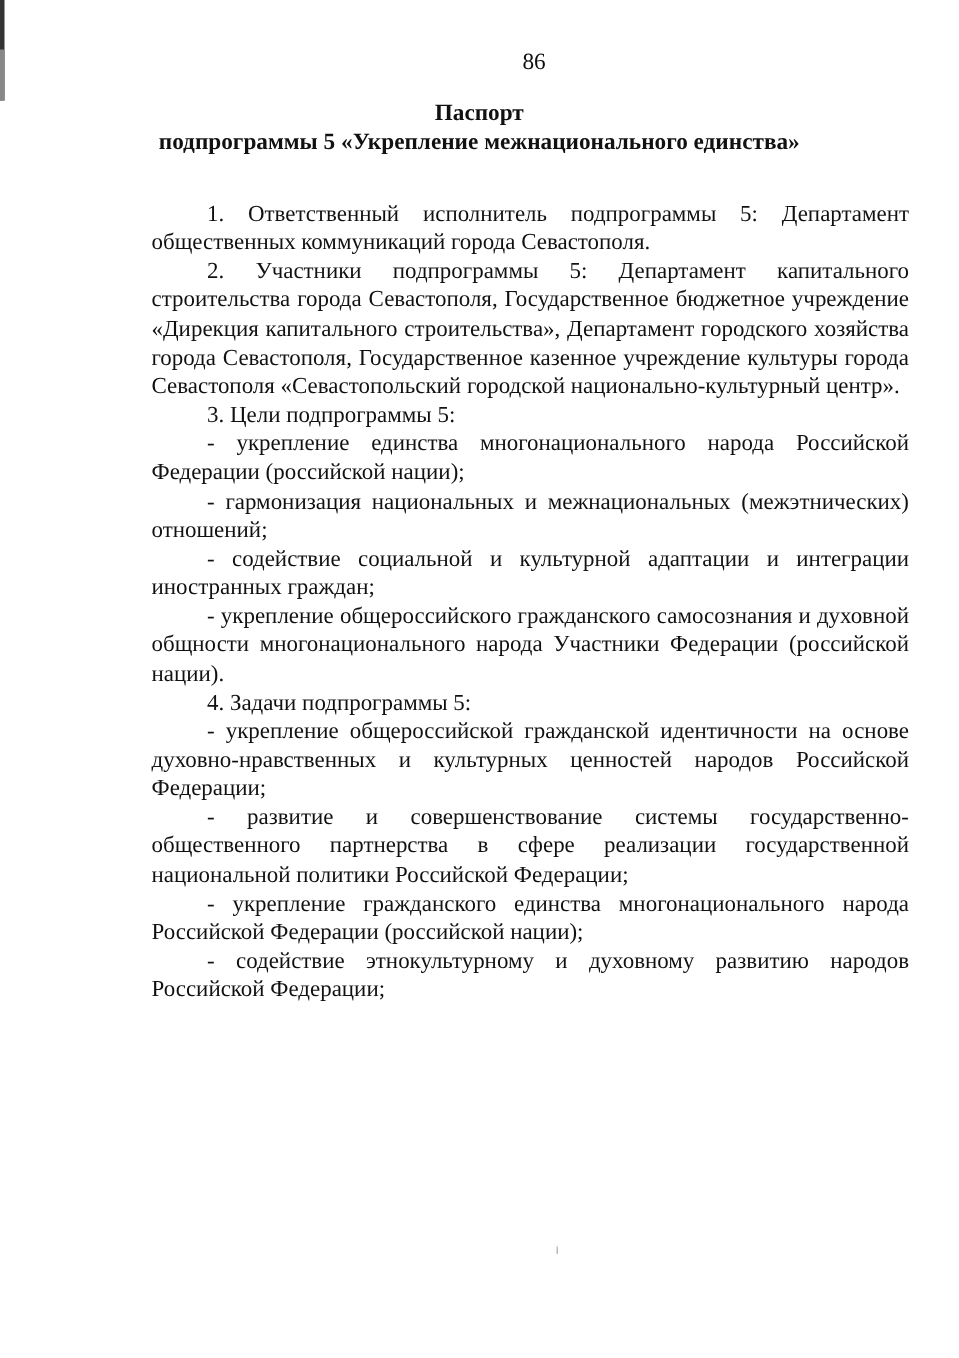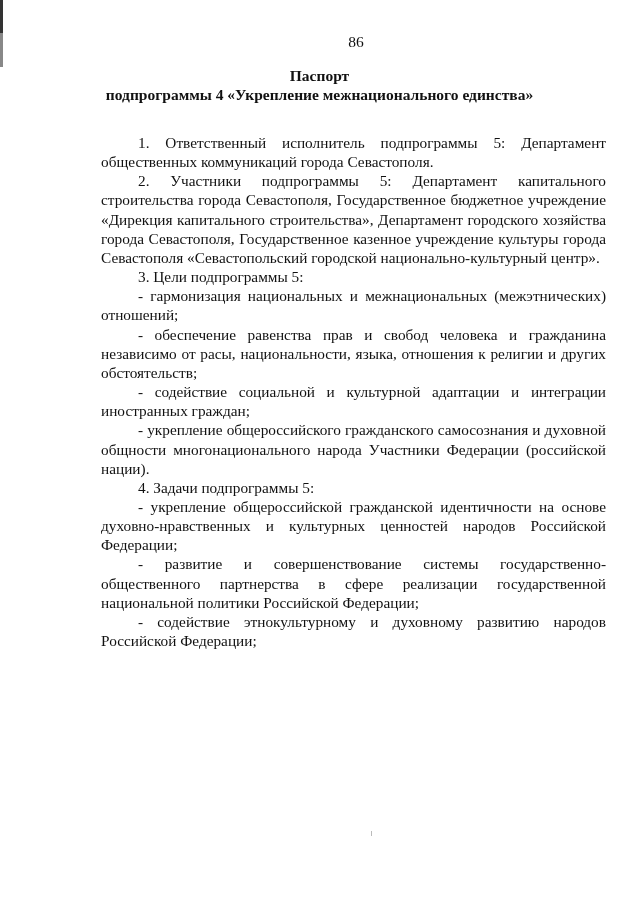--- a/index.html
+++ b/index.html
@@ -19,30 +19,31 @@
 </head>
 <body>
 
 <div class="edge-mark"></div>
 <div class="edge-mark2"></div>
 
 <div class="page-number">86</div>
 
 <div class="title">
   <div>Паспорт</div>
-  <div>подпрограммы 4 «Укрепление межнационального единства»</div>
+  <div>подпрограммы 5 «Укрепление межнационального единства»</div>
 </div>
 
 <div class="body">
   <p class="p">1.  Ответственный исполнитель подпрограммы 5: Департамент общественных коммуникаций города Севастополя.</p>
   <p class="p">2.  Участники подпрограммы 5: Департамент капитального строительства города Севастополя, Государственное бюджетное учреждение «Дирекция капитального строительства», Департамент городского хозяйства города Севастополя, Государственное казенное учреждение культуры города Севастополя «Севастопольский городской национально-культурный центр».</p>
   <p class="p">3. Цели подпрограммы 5:</p>
+  <p class="p item">- укрепление единства многонационального народа Российской Федерации (российской нации);</p>
   <p class="p item">- гармонизация национальных и межнациональных (межэтнических) отношений;</p>
-  <p class="p item">- обеспечение равенства прав и свобод человека и гражданина независимо от расы, национальности, языка, отношения к религии и других обстоятельств;</p>
   <p class="p item">- содействие социальной и культурной адаптации и интеграции иностранных граждан;</p>
   <p class="p item">- укрепление общероссийского гражданского самосознания и духовной общности многонационального народа Участники Федерации (российской нации).</p>
   <p class="p">4. Задачи подпрограммы 5:</p>
   <p class="p item">- укрепление общероссийской гражданской идентичности на основе духовно-нравственных и культурных ценностей народов Российской Федерации;</p>
   <p class="p item">- развитие и совершенствование системы государственно-общественного партнерства в сфере реализации государственной национальной политики Российской Федерации;</p>
+  <p class="p item">- укрепление гражданского единства многонационального народа Российской Федерации (российской нации);</p>
   <p class="p item">- содействие этнокультурному и духовному развитию народов Российской Федерации;</p>
 </div>
 
 <div class="mark-bottom"></div>
 
 </body></html>

